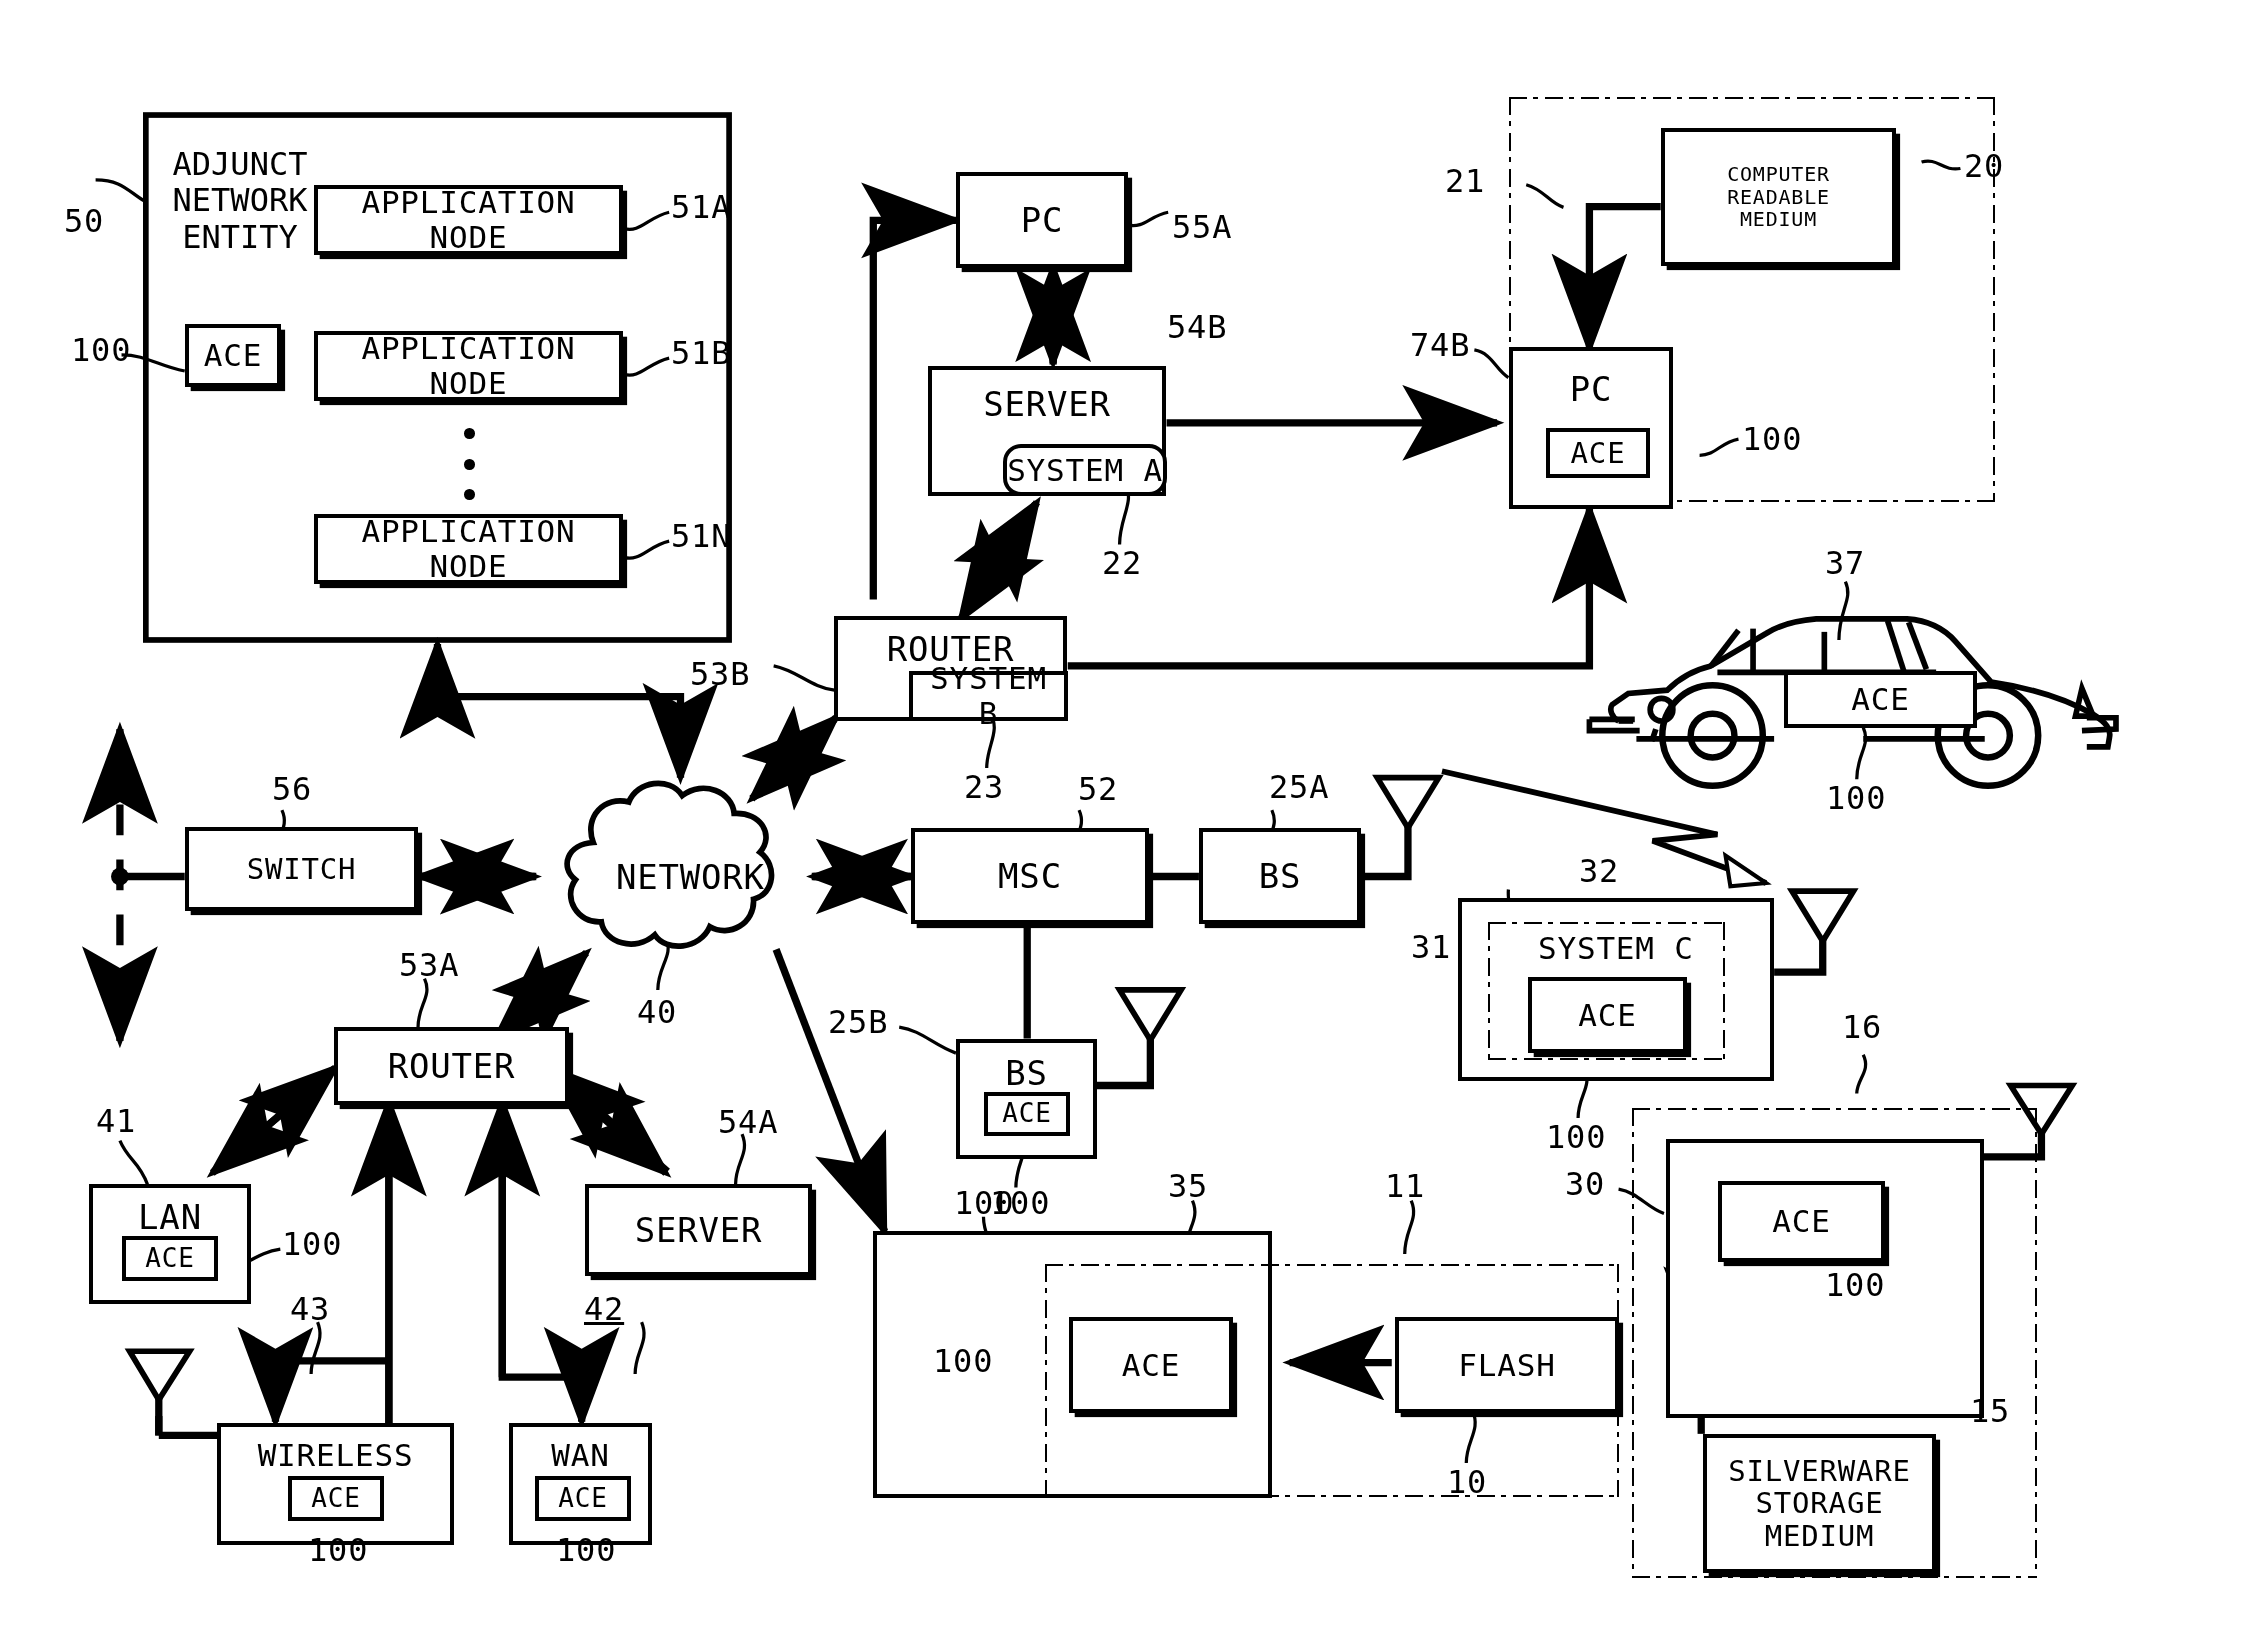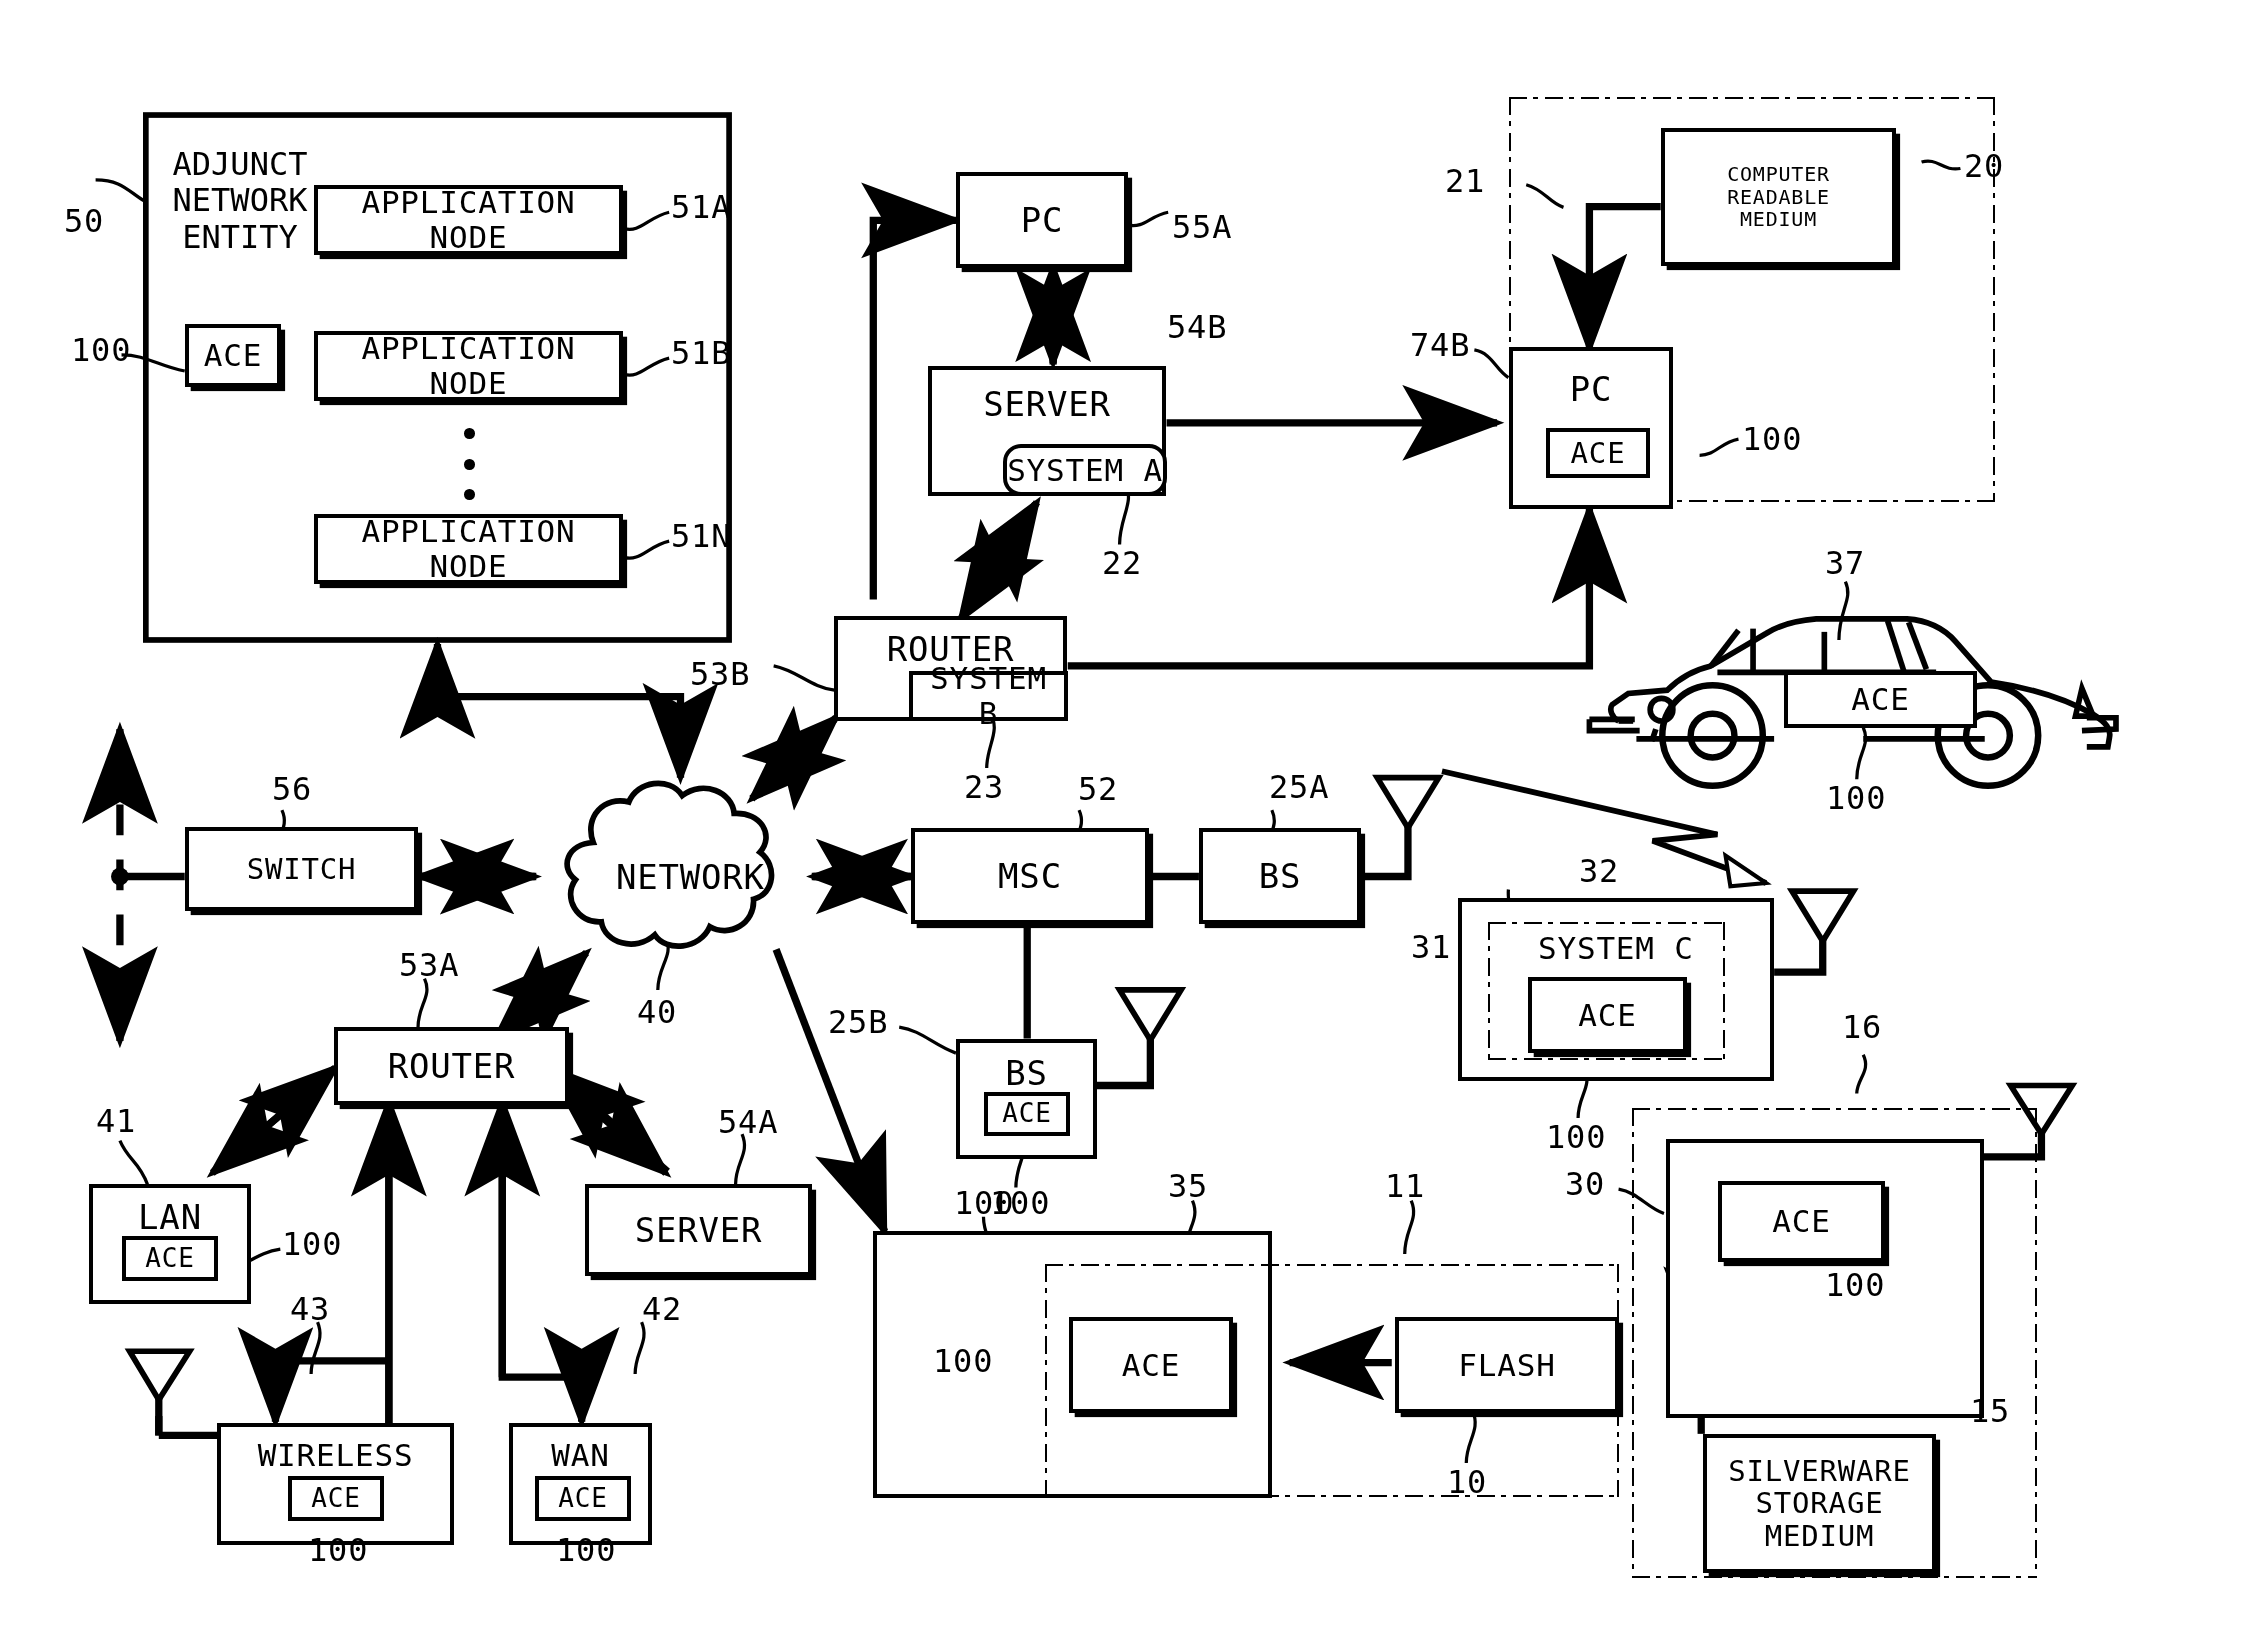--- a/index.html
+++ b/index.html
@@ -327,21 +327,21 @@
   <div class="lbl" style="left:96px;top:1102px;">41</div>
   <div class="lbl" style="left:282px;top:1225px;">100</div>
 
   <div class="blk" style="left:217px;top:1423px;width:237px;height:122px;font-size:31px;align-items:flex-start;padding-top:11.3px;">WIRELESS LAN</div>
   <div class="blk" style="left:288px;top:1476px;width:96px;height:45px;font-size:26px;border-width:4.9px;">ACE</div>
   <div class="lbl" style="left:290px;top:1290px;">43</div>
   <div class="lbl" style="left:308px;top:1531px;">100</div>
 
   <div class="blk" style="left:509px;top:1423px;width:143px;height:122px;font-size:31px;align-items:flex-start;padding-top:11.3px;">WAN</div>
   <div class="blk" style="left:535px;top:1476px;width:96px;height:45px;font-size:26px;border-width:4.9px;">ACE</div>
-  <div class="lbl" style="left:642px;top:1290px;">42</div>
+  <div class="lbl" style="left:584px;top:1290px;text-decoration:underline;">42</div>
   <div class="lbl" style="left:556px;top:1531px;">100</div>
 
   <div class="blk shadow" style="left:585px;top:1184px;width:227px;height:92px;font-size:34px;">SERVER</div>
   <div class="lbl" style="left:718px;top:1103px;">54A</div>
 
   <div class="blk" style="left:873px;top:1231px;width:399px;height:267px;"></div>
   <div class="dashdot" style="left:1045px;top:1264px;width:574px;height:233px;"></div>
   <div class="blk shadow" style="left:1069px;top:1317px;width:164px;height:96px;font-size:31px;">ACE</div>
   <div class="blk shadow" style="left:1395px;top:1317px;width:224px;height:96px;font-size:31px;">FLASH</div>
   <div class="lbl" style="left:1168px;top:1167px;">35</div>

